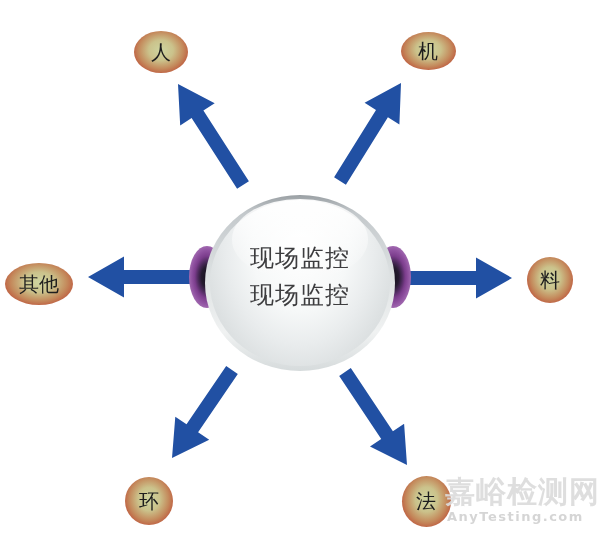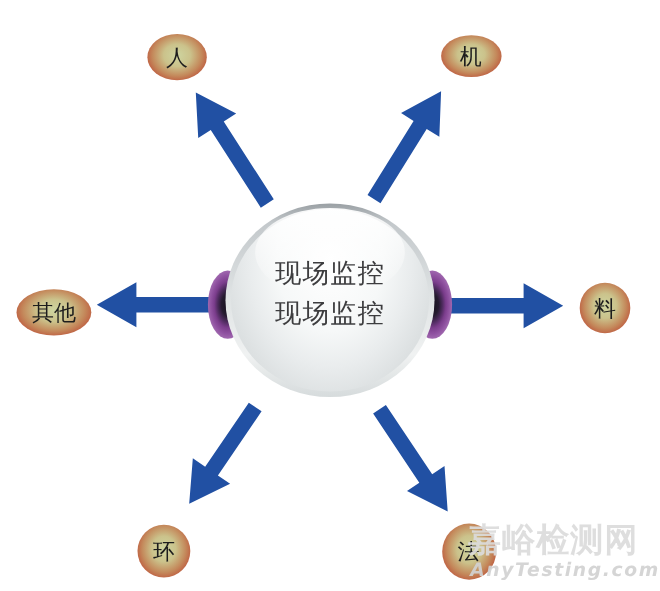--- a/index.html
+++ b/index.html
@@ -8,21 +8,21 @@
     font-family:"DejaVu Sans", sans-serif;
   }
   .arrows{position:absolute;left:0;top:0;width:600px;height:537px;z-index:1;}
   
   .ear{
     position:absolute;width:36px;height:62px;border-radius:50%;z-index:2;
     background:radial-gradient(closest-side,#16101d 0%,#251b2f 32%,#4c2a5c 50%,#7b3d8c 68%,#8f51a0 85%,#a068af 100%);
   }
   
   .sphere{
-    position:absolute;left:205px;top:185px;width:190px;height:176px;border-radius:50%;z-index:3;
+    position:absolute;left:205px;top:195px;width:190px;height:176px;border-radius:50%;z-index:3;
     background:linear-gradient(to bottom,#9aa0a4 0%,#c3c8cb 10%,#dde1e2 45%,#f0f2f2 78%,#d6dbdc 100%);
   }
   .sphere-inner{
     position:absolute;inset:5px;border-radius:50%;
     background:radial-gradient(ellipse at 50% 28%,#ffffff 0%,#f6f8f8 38%,#e9eced 58%,#dde1e2 74%,#ccd2d4 100%);
   }
   .sphere-gloss{
     position:absolute;left:14%;right:14%;top:2.5%;height:46%;border-radius:50%;
     background:linear-gradient(to bottom,rgba(255,255,255,0.95) 0%,rgba(255,255,255,0) 100%);
   }
@@ -40,21 +40,21 @@
   .node span{
     font-family:"DejaVu Serif", serif;font-size:20px;color:#1d1d1d;line-height:1;
   }
   
   .watermark{position:absolute;right:0;top:476px;z-index:5;text-align:left;color:#dcdcdc;}
   .wm-title{
     font-size:30px;font-weight:bold;letter-spacing:1px;line-height:32px;
     color:rgba(219,219,219,0.92);
   }
   .wm-sub{
-    font-style:italic;font-weight:bold;font-size:17px;letter-spacing:1.5px;
+    font-weight:bold;font-size:13px;letter-spacing:1.5px;
     color:rgba(209,209,209,0.92);margin-top:1px;padding-left:2px;
   }
 </style>
 </head>
 <body>
 
 <div class="stage">
 
   <svg class="arrows" viewBox="0 0 600 537" xmlns="http://www.w3.org/2000/svg">
       <polygon points="248.9,181.2 203.4,110.5 214.7,103.2 178.0,84.0 180.2,125.4 191.6,118.1 237.1,188.8" fill="#2150a3"></polygon>
@@ -85,21 +85,21 @@
   </div>
   <div class="node" style="left: 527px; top: 257px; width: 46px; height: 46px;">
     <span>料</span>
   </div>
   <div class="node" style="left: 401.5px; top: 475.5px; width: 49px; height: 51px;">
     <span>法</span>
   </div>
   <div class="node" style="left: 125px; top: 477px; width: 48px; height: 48px;">
     <span>环</span>
   </div>
-  <div class="node" style="left: 15px; top: 263px; width: 68px; height: 42px;">
+  <div class="node" style="left: 5px; top: 263px; width: 68px; height: 42px;">
     <span>其他</span>
   </div>
 
   <div class="watermark">
     <div class="wm-title">嘉峪检测网</div>
     <div class="wm-sub">AnyTesting.com</div>
   </div>
 
 </div>
 

